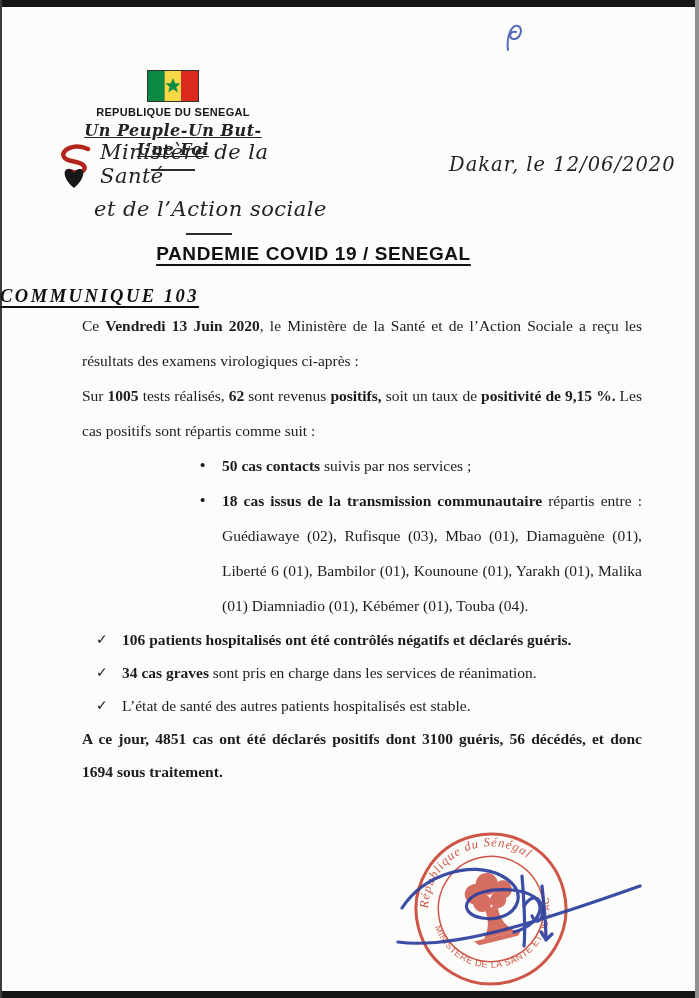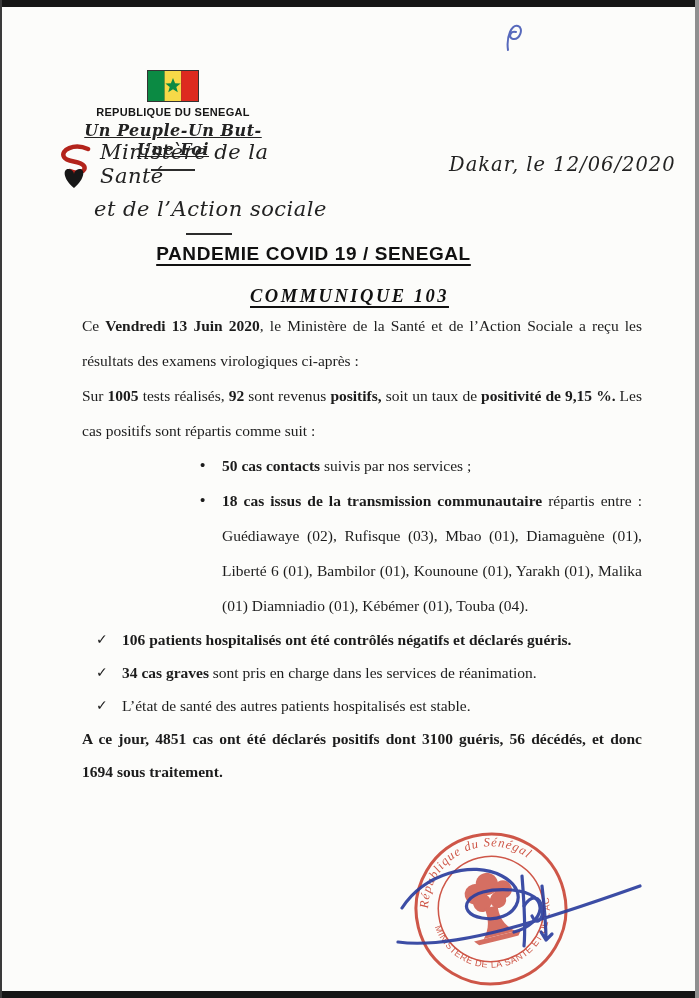--- a/index.html
+++ b/index.html
@@ -28,21 +28,21 @@
   .m1{font-size:21px;letter-spacing:.5px;}
   .m2{font-size:21px;letter-spacing:.5px;margin-top:9px;margin-left:-6px;}
   .rule2{width:46px;height:2px;background:#2c2c2c;margin:12px 0 0 86px;}
   .dateline{position:absolute;left:449px;top:153px;font-size:19.5px;letter-spacing:1px;}
 
   
   .title{position:absolute;left:0;top:243px;width:627px;text-align:center;
     font-family:"Liberation Sans","DejaVu Sans",sans-serif;font-weight:800;
     font-size:19px;letter-spacing:.6px;color:#111;
     text-decoration:underline;text-underline-offset:4px;text-decoration-thickness:2px;}
-  .subtitle{position:absolute;left:0;top:286px;width:699px;text-align:center;
+  .subtitle{position:absolute;left:0;top:286px;width:699px;text-align:left;
     font-weight:700;font-style:italic;font-size:18.5px;letter-spacing:2.5px;color:#111;
     text-decoration:underline;text-underline-offset:4px;text-decoration-thickness:2px;}
 
   
   .content{position:absolute;left:82px;top:308px;width:560px;
     font-size:15.5px;line-height:35px;text-align:justify;color:#1c1c1c;}
   .content p{margin:0;}
   .b{font-weight:700;}
   ul{list-style:none;margin:0;padding:0;}
   .bullets li{display:flex;padding-left:118px;}
@@ -104,21 +104,21 @@
     </div>
 
     <div class="script dateline">Dakar, le 12/06/2020</div>
   </header>
 
   <div class="title">PANDEMIE COVID 19 / SENEGAL</div>
   <div class="subtitle">COMMUNIQUE 103</div>
 
   <main class="content">
     <p><span>Ce </span><span class="b">Vendredi 13 Juin 2020</span><span>, le Ministère de la Santé et de l’Action Sociale a reçu les résultats des examens virologiques ci-après :</span></p>
-    <p><span>Sur </span><span class="b">1005</span><span> tests réalisés, </span><span class="b">92</span><span> sont revenus </span><span class="b">positifs,</span><span> soit un taux de </span><span class="b">positivité de 9,15 %.</span><span>  Les cas positifs sont répartis comme suit :</span></p>
+    <p><span>Sur </span><span class="b">1005</span><span> tests réalisés, </span><span class="b">62</span><span> sont revenus </span><span class="b">positifs,</span><span> soit un taux de </span><span class="b">positivité de 9,15 %.</span><span>  Les cas positifs sont répartis comme suit :</span></p>
 
     <ul class="bullets">
       <li>
         <span class="blt">•</span>
         <div class="li-text"><span class="b">50 cas contacts</span><span> suivis par nos services ;</span></div>
       </li>
       <li>
         <span class="blt">•</span>
         <div class="li-text"><span class="b">18 cas issus de la transmission communautaire</span><span> répartis entre : Guédiawaye (02), Rufisque (03), Mbao (01), Diamaguène (01), Liberté 6 (01), Bambilor (01), Kounoune (01), Yarakh (01), Malika (01) Diamniadio (01), Kébémer (01), Touba (04).</span></div>
       </li>

